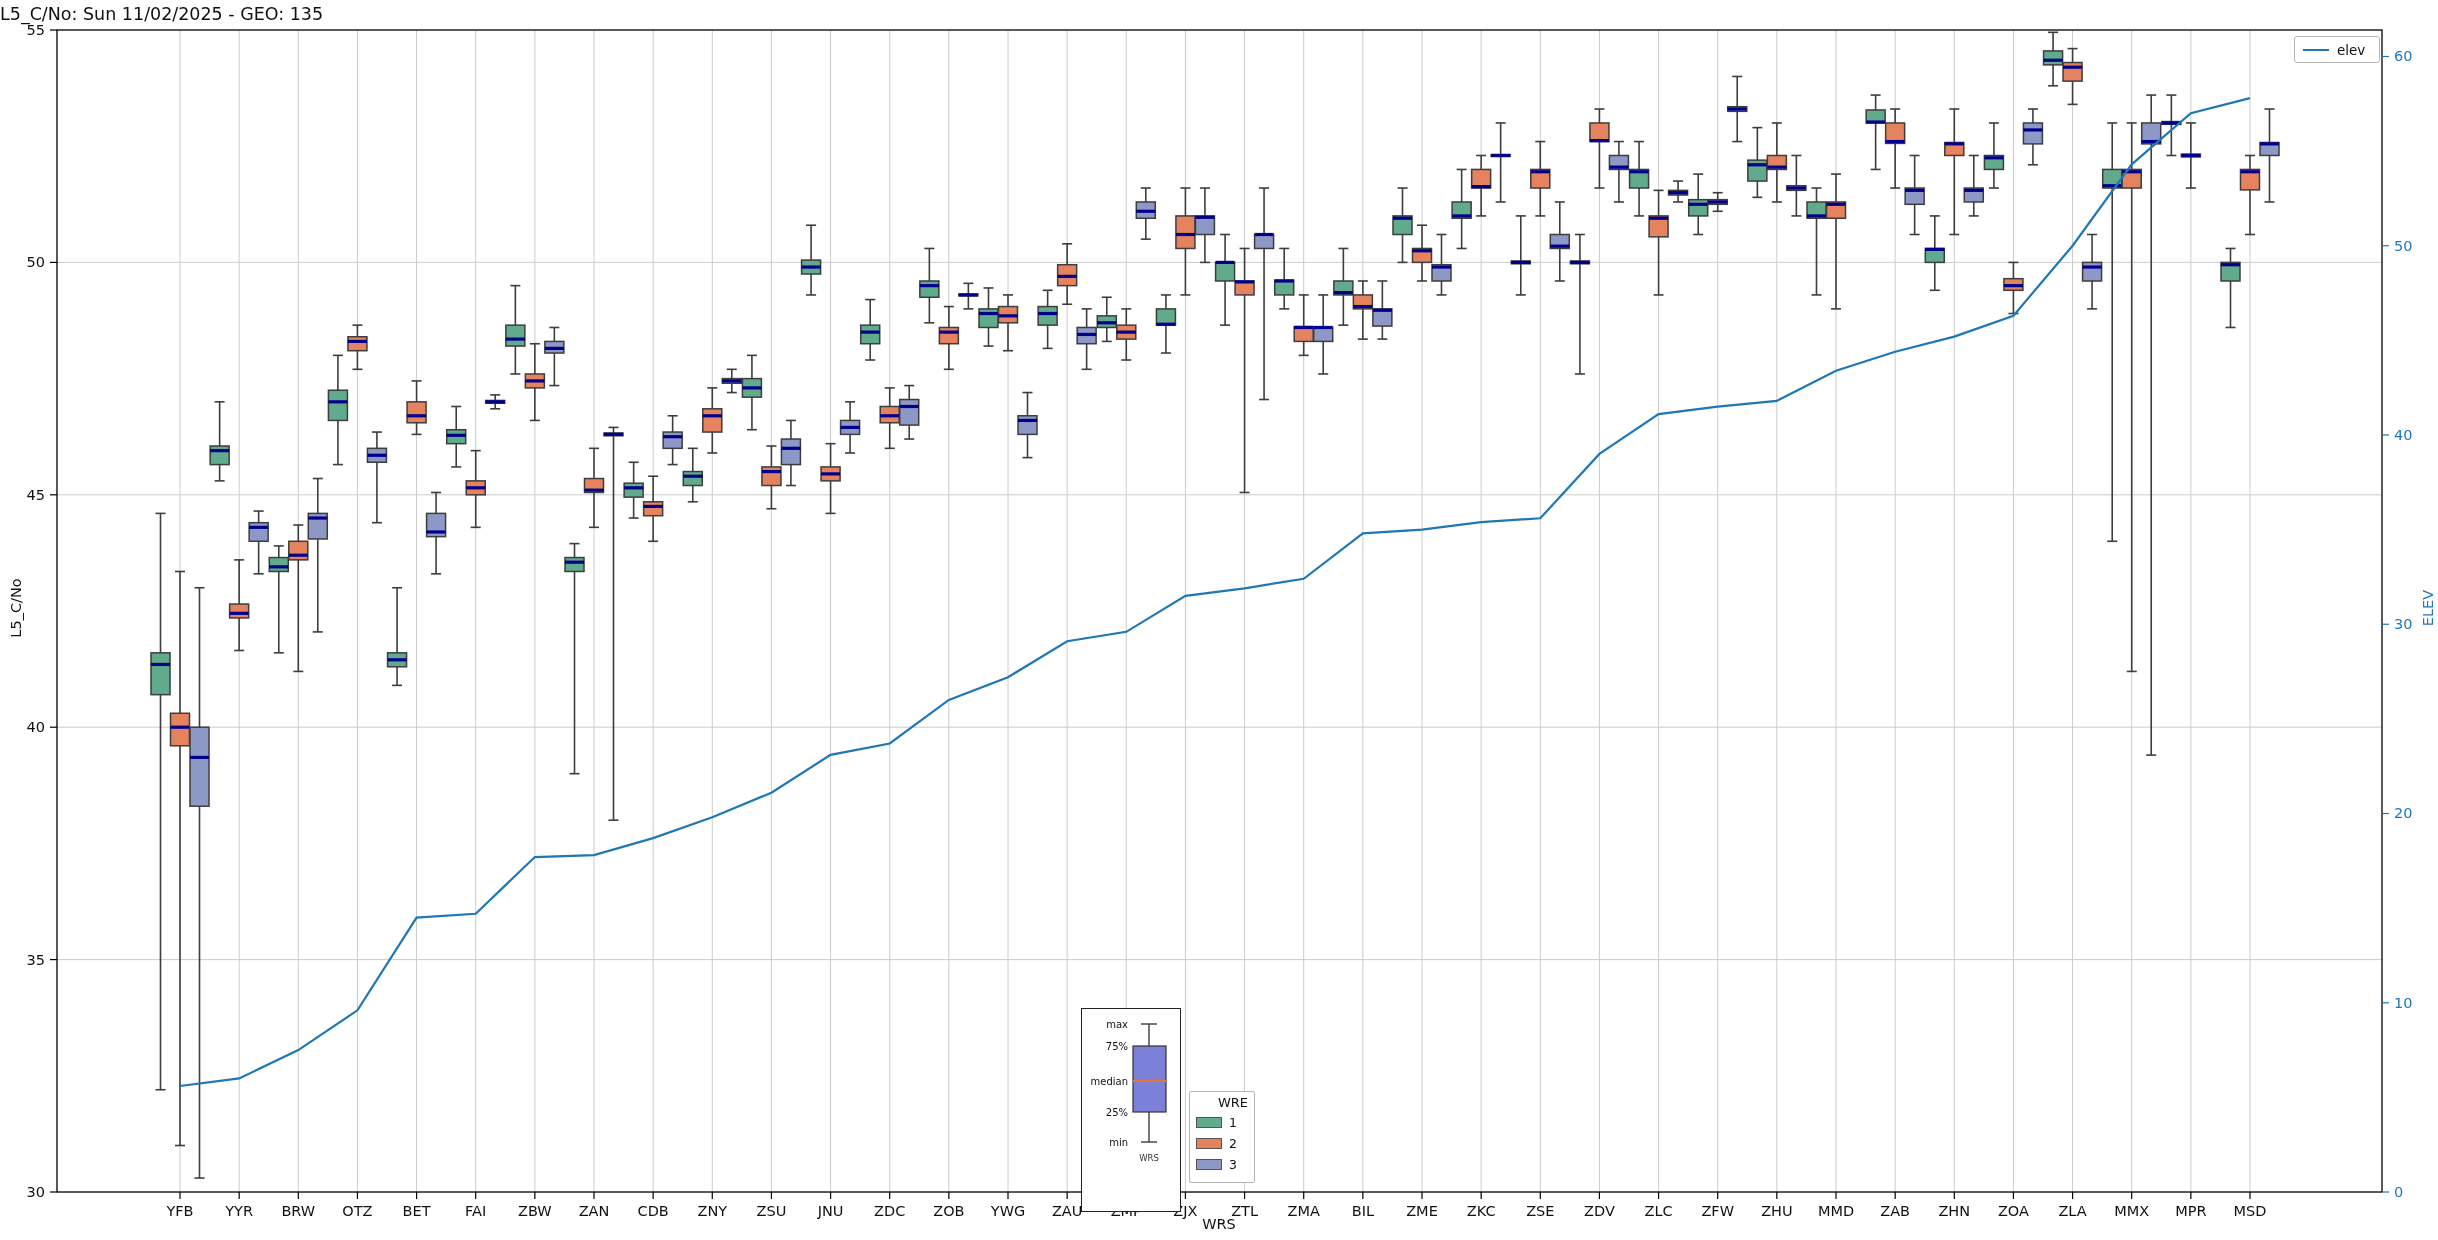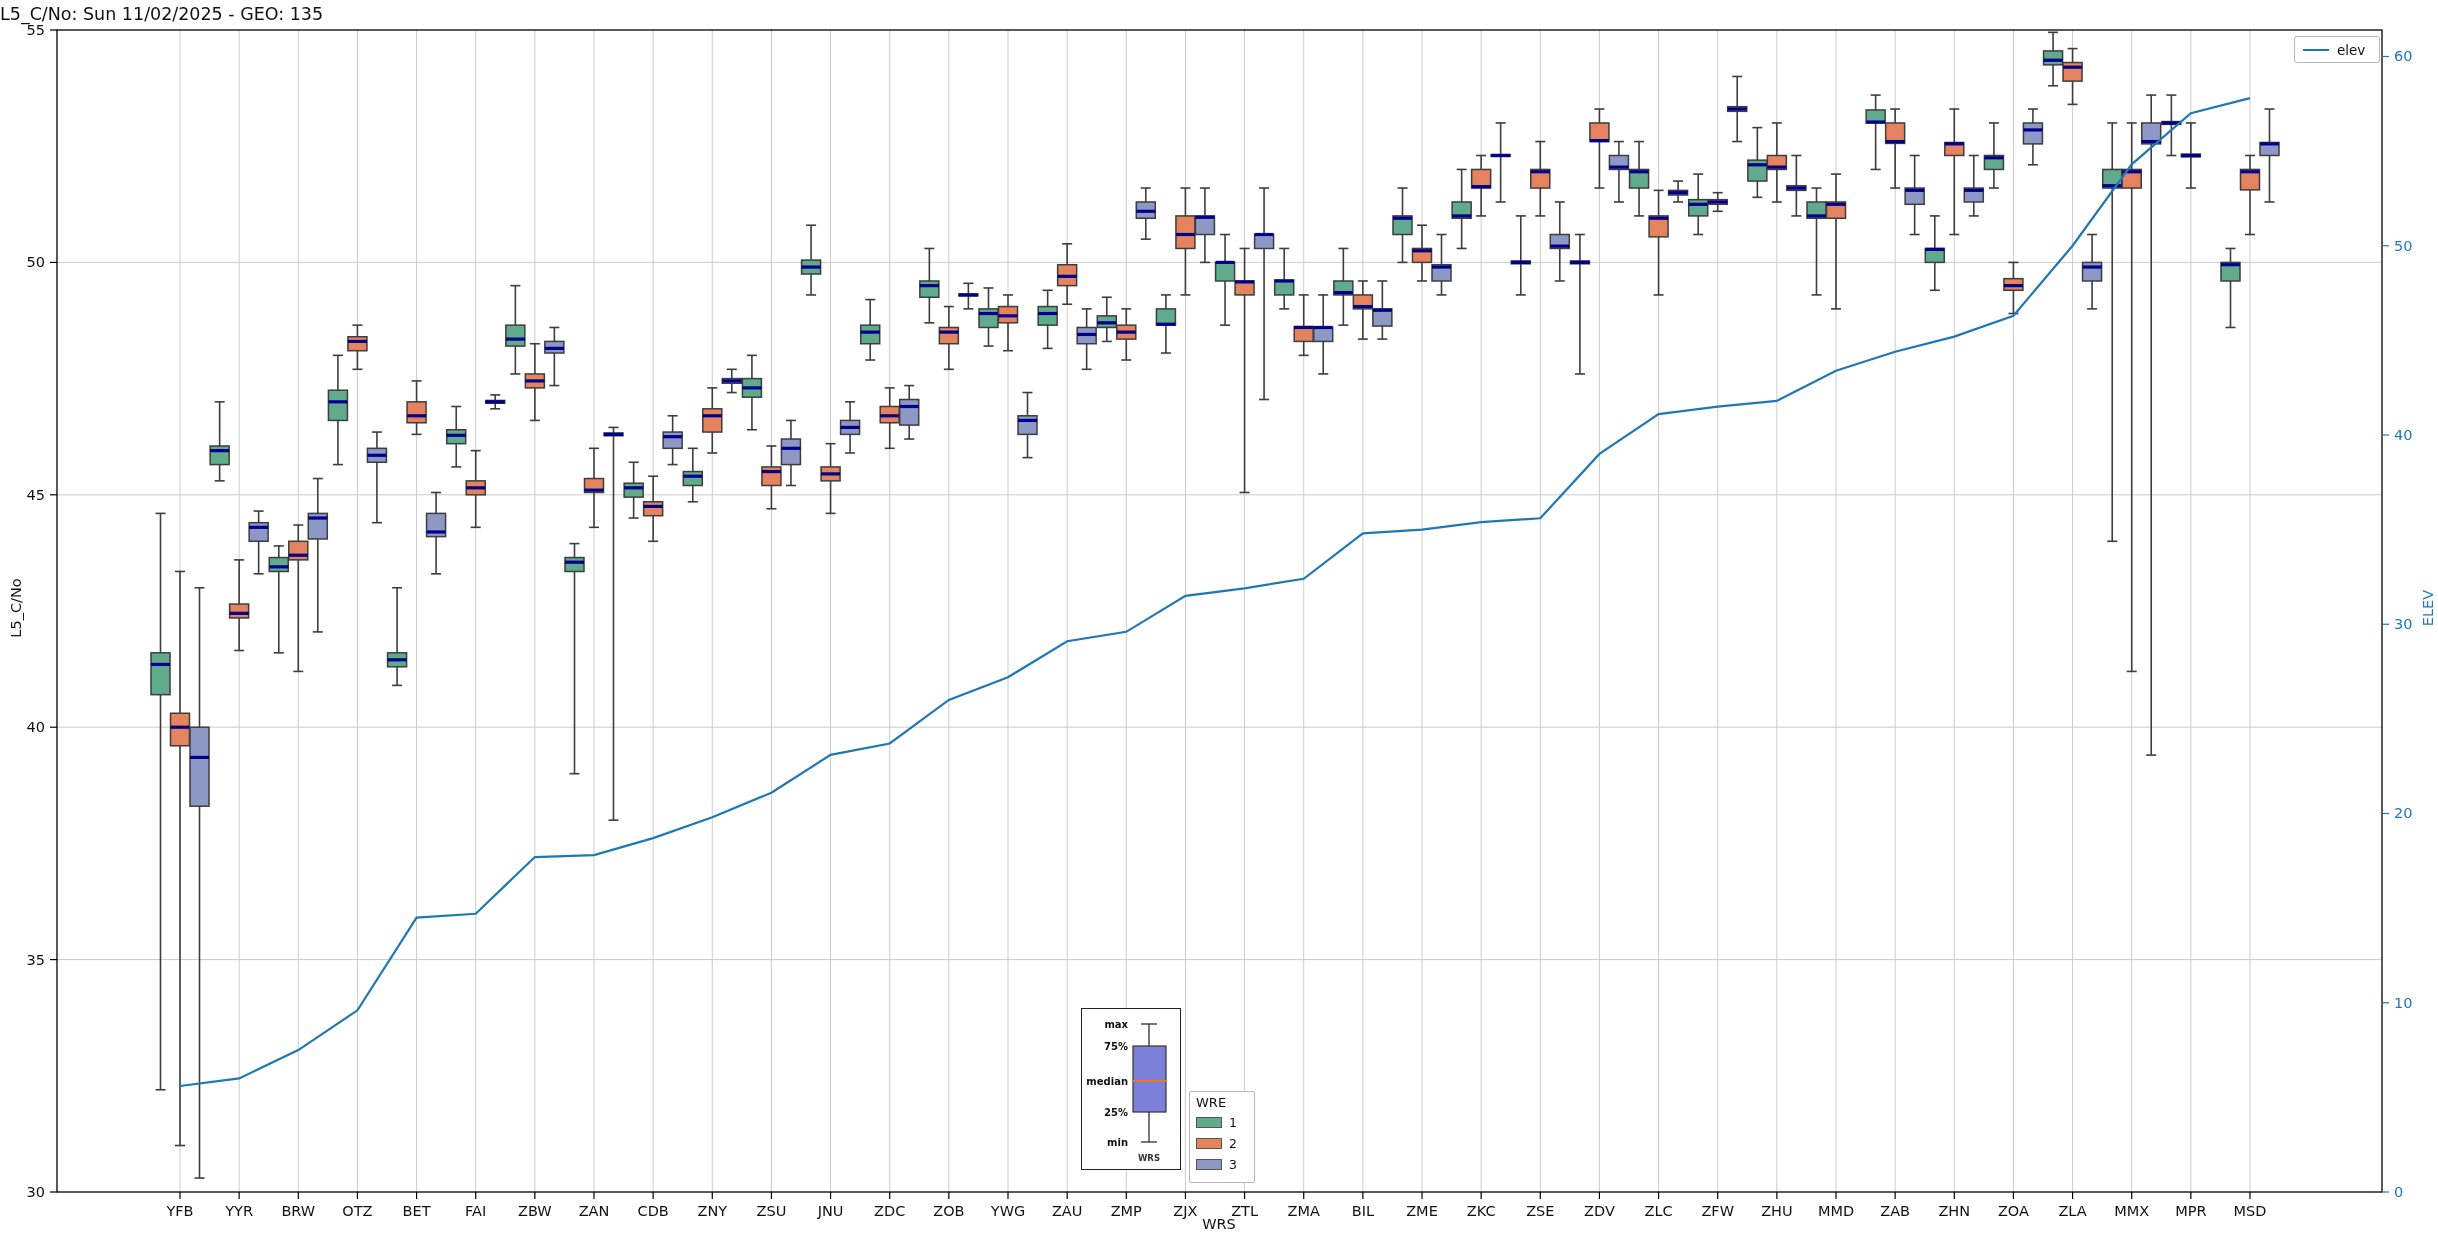--- a/index.html
+++ b/index.html
@@ -15,26 +15,26 @@
   .xlabel{position:absolute;top:1216px;left:0;width:2438px;text-align:center;
           font-size:14.5px;color:#111;}
   .legend-line{position:absolute;left:2294px;top:36px;width:86px;height:27px;
                border:1px solid #b6b6b6;border-radius:3px;background:#fff;
                display:flex;align-items:center;gap:8px;padding:0 8px;box-sizing:border-box;}
   .legend-line .sample{width:26px;height:0;border-top:2.4px solid #1f77b4;}
   .legend-line .lbl{font-size:13.5px;color:#111;}
   .legend-wre{position:absolute;left:1189px;top:1091px;width:66px;height:92px;
               border:1px solid #b6b6b6;border-radius:2px;background:#fff;
               box-sizing:border-box;padding:3px 6px;}
-  .legend-wre .title{font-size:13px;text-align:left;color:#111;margin-bottom:2px;}
+  .legend-wre .title{font-size:13px;text-align:right;color:#111;margin-bottom:2px;}
   .legend-wre .row{display:flex;align-items:center;gap:7px;height:21px;}
   .legend-wre .swatch{width:26px;height:11px;border:1px solid #555;box-sizing:border-box;}
   .legend-wre .num{font-size:12.5px;color:#111;}
-  .inset{position:absolute;left:1081px;top:1008px;width:100px;height:162px;
-         border:1.4px solid #222;background:#fff;box-sizing:border-box;font-weight:bold;}
+  .inset{position:absolute;left:1081px;top:1008px;width:100px;height:204px;
+         border:1.4px solid #222;background:#fff;box-sizing:border-box;}
 </style>
 </head>
 <body>
 
 <div id="stage">
 
   <svg id="plot-svg" width="2438" height="1240">
       <g>
         <line x1="180" x2="180" y1="30" y2="1192" stroke="#cccccc" stroke-width="1"></line>
         <line x1="239.14285714285714" x2="239.14285714285714" y1="30" y2="1192" stroke="#cccccc" stroke-width="1"></line>

